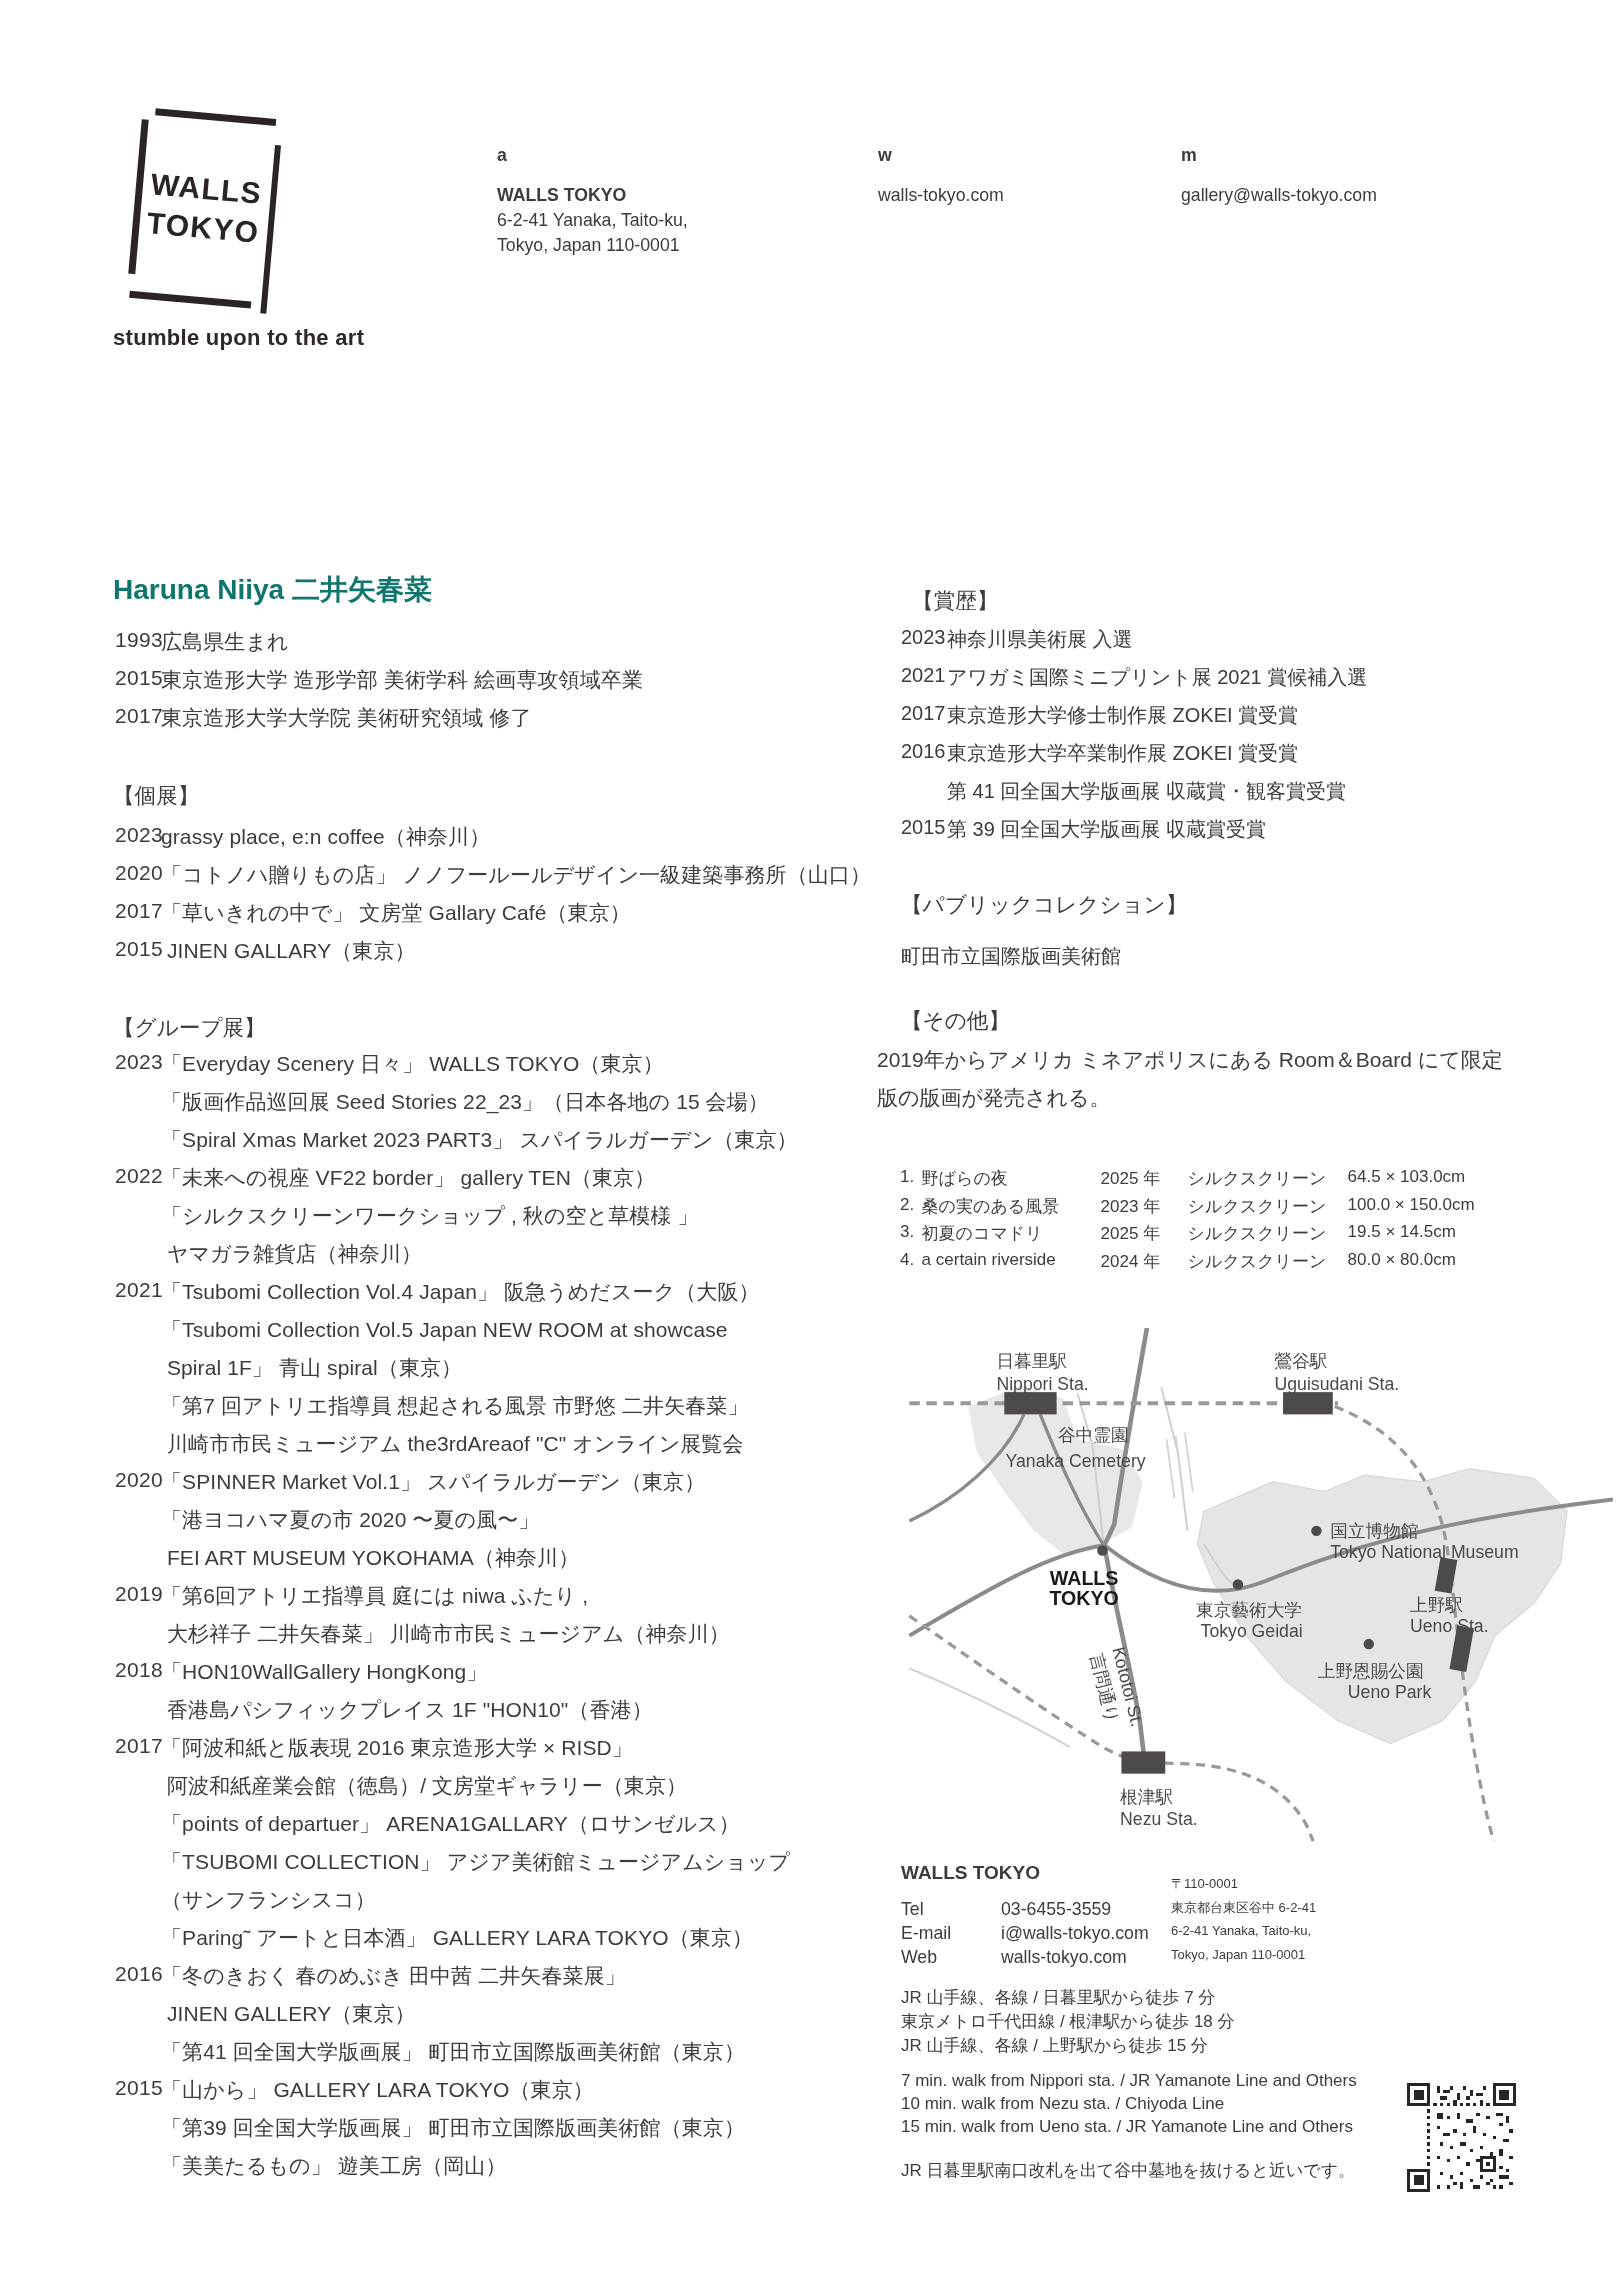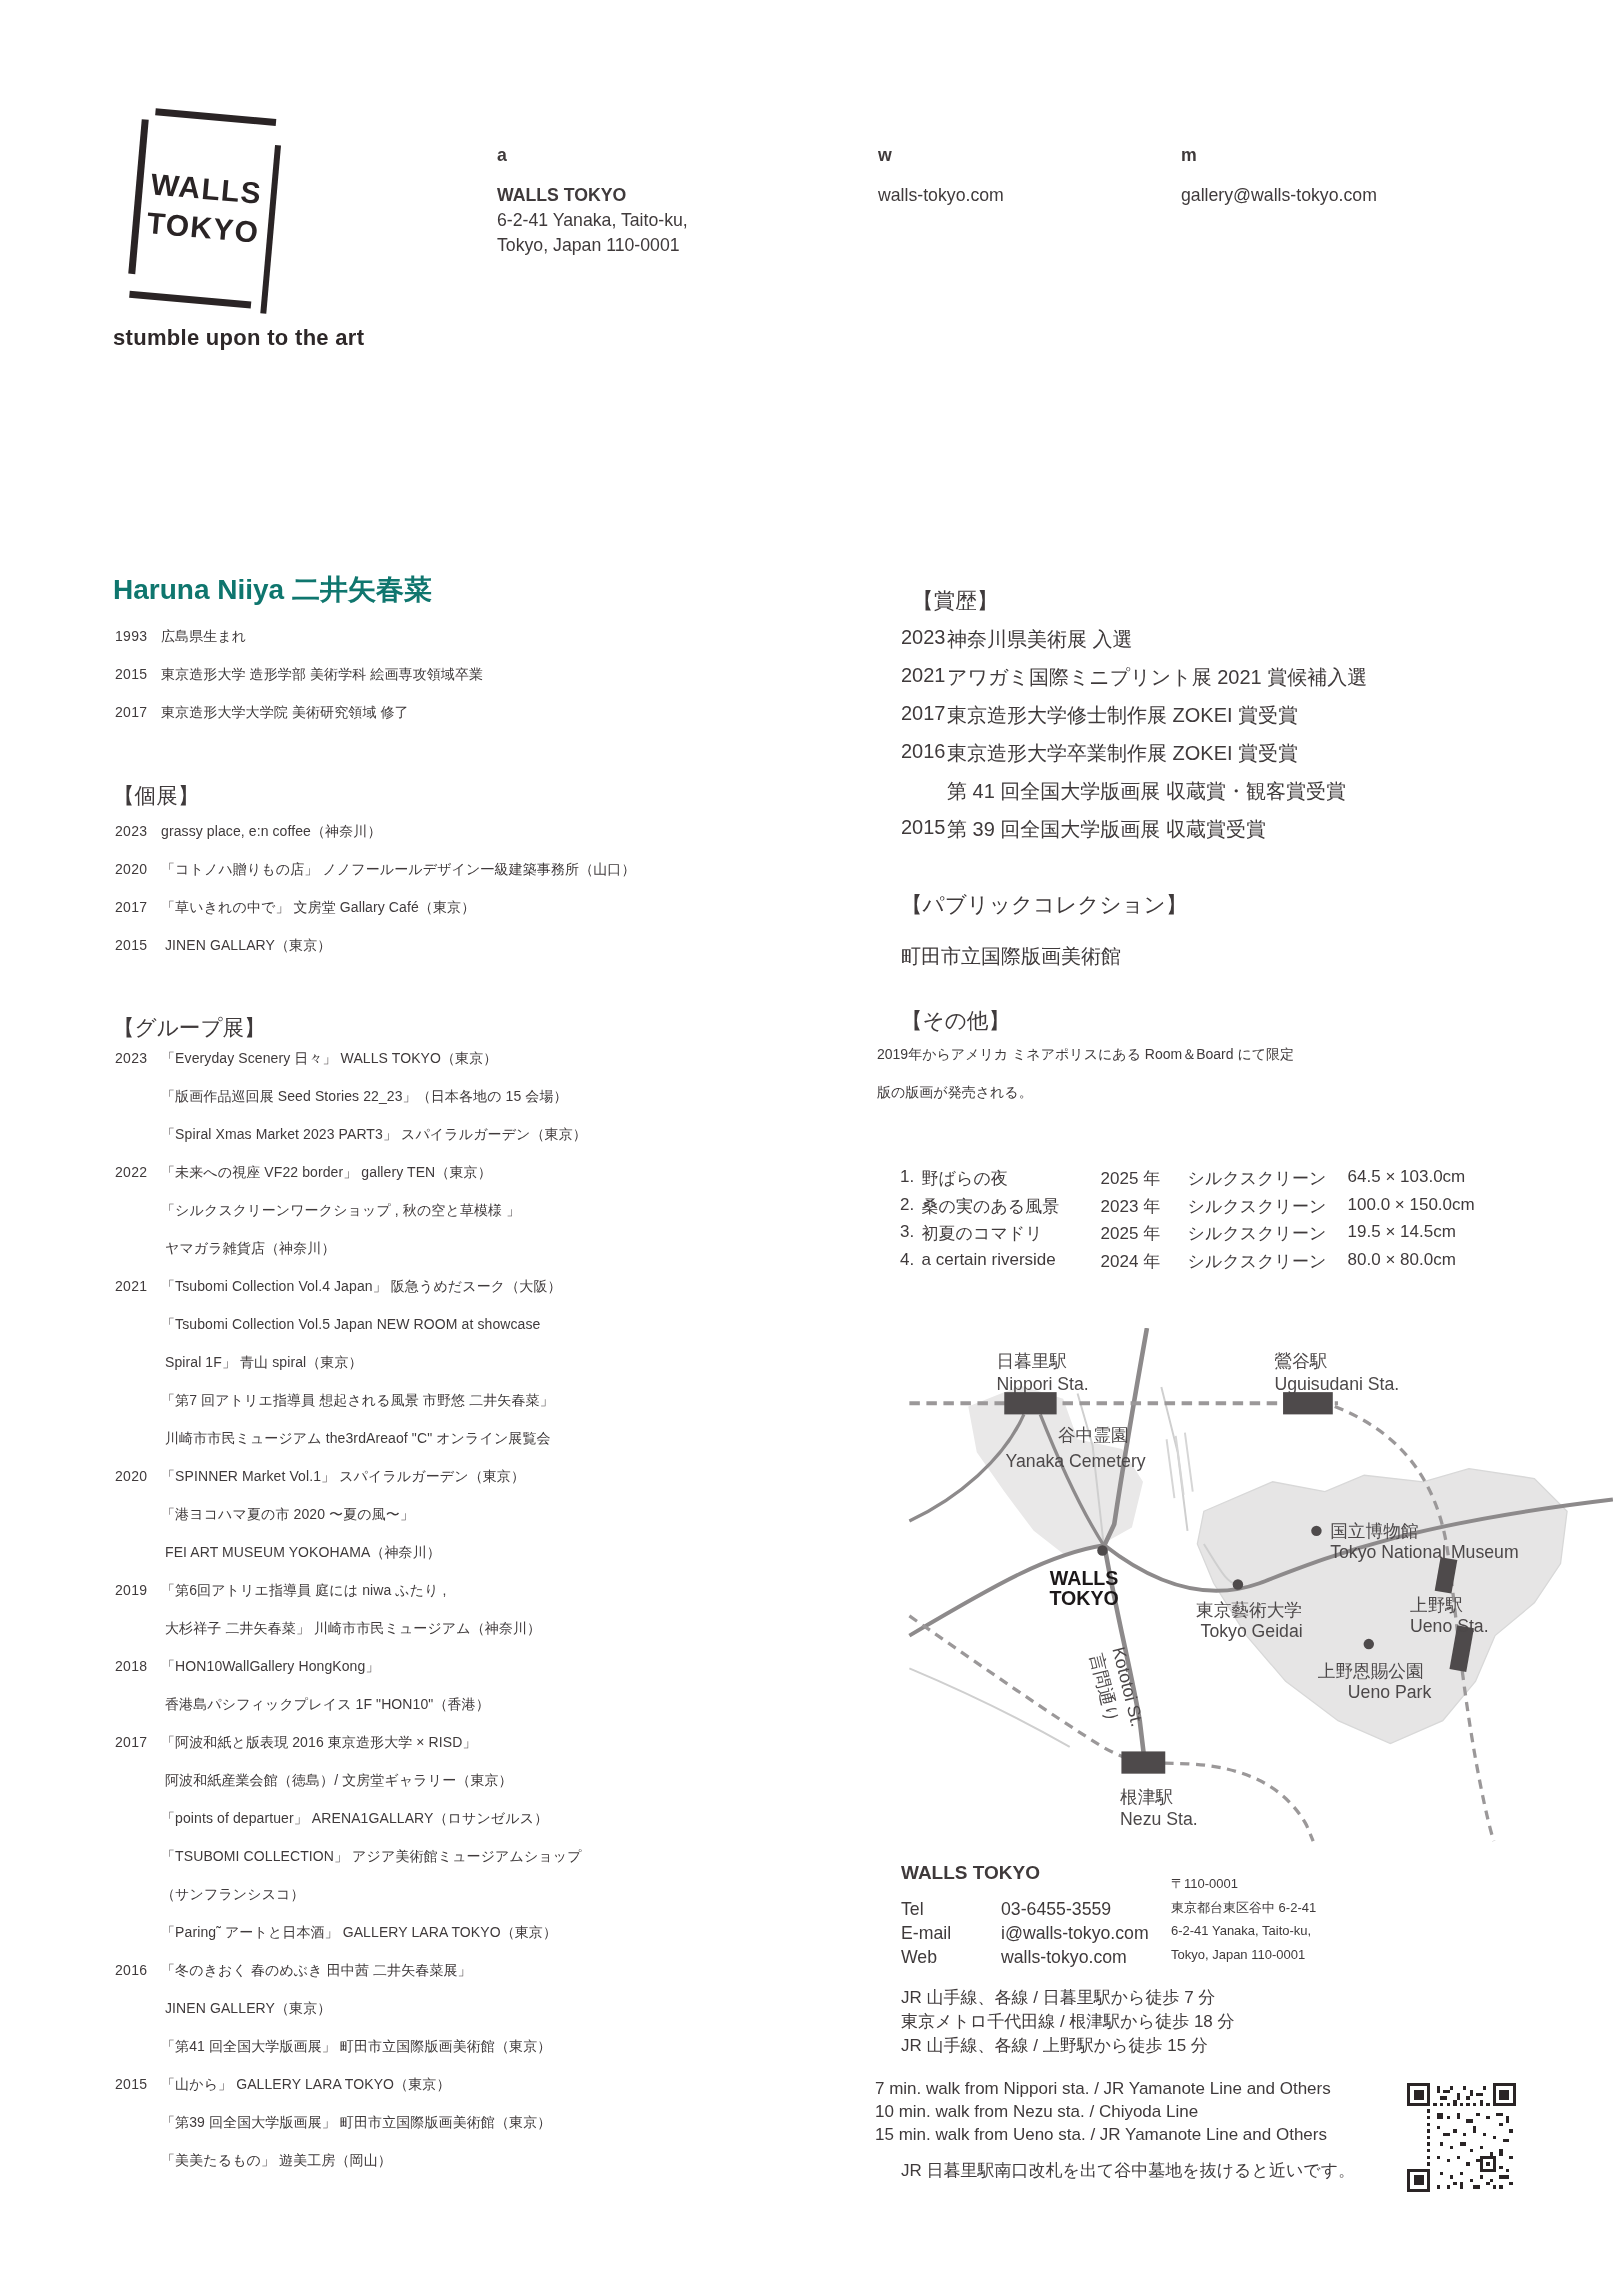--- a/index.html
+++ b/index.html
@@ -13,21 +13,21 @@
   .bar-left{left:0;top:11.8px;width:6.5px;height:155px;}
   .bar-right{right:0;top:26px;width:6.5px;height:169px;}
   .bar-bottom{left:3.3px;top:184px;width:122px;height:6.5px;}
   .logo-text{position:absolute;left:0;top:56px;width:141px;text-align:center;
              font-weight:bold;font-size:30px;letter-spacing:1.3px;color:#2a2425;line-height:39px;}
   .tagline{position:absolute;left:113px;top:325px;font-weight:bold;font-size:22px;color:#2e2829;letter-spacing:0.3px;}
   
   .hc{position:absolute;font-size:17.7px;color:#3f3a3b;white-space:nowrap;}
   .hc.b{font-weight:bold;}
   
-  .lrow{display:flex;height:38px;white-space:nowrap;font-size:14px;}
+  .lrow{display:flex;height:38px;white-space:nowrap;font-size:21px;}
   .lrow .yr{width:46px;flex:none;letter-spacing:0.3px;}
   .lrow .tx{flex:1;}
   .sec-title{position:absolute;font-size:21.6px;white-space:nowrap;}
   .name{position:absolute;left:113px;top:571px;font-size:28px;font-weight:bold;white-space:nowrap;color:#0f766e;}
   .rows{position:absolute;}
   .left-col .lrow .tx{letter-spacing:0.1px;}
   .rrow{display:flex;height:38px;white-space:nowrap;font-size:20px;}
   .rrow .yr{width:46px;flex:none;}
   .plain{position:absolute;font-size:20px;white-space:nowrap;}
   .olines .lrow{height:38px;}
@@ -432,21 +432,21 @@
   </div>
 
   <div class="rows" style="left:901px;top:1986px;">
 
       <div class="trow">JR 山手線、各線 / 日暮里駅から徒歩 7 分</div>
 
       <div class="trow">東京メトロ千代田線 / 根津駅から徒歩 18 分</div>
 
       <div class="trow">JR 山手線、各線 / 上野駅から徒歩 15 分</div>
     </div>
-  <div class="rows" style="left:875px;top:2071px;margin-top:8px;">
+  <div class="rows" style="left:901px;top:2071px;">
 
       <div class="erow">7 min. walk from Nippori sta. / JR Yamanote Line and Others</div>
 
       <div class="erow">10 min. walk from Nezu sta. / Chiyoda Line</div>
 
       <div class="erow">15 min. walk from Ueno sta. / JR Yamanote Line and Others</div>
     </div>
   <div class="note" style="left:901px;top:2159px;">JR 日暮里駅南口改札を出て谷中墓地を抜けると近いです。</div>
 
   <svg class="abs" style="left:1407px;top:2083px;" width="109" height="109" viewBox="0 0 33 33" shape-rendering="crispEdges">

